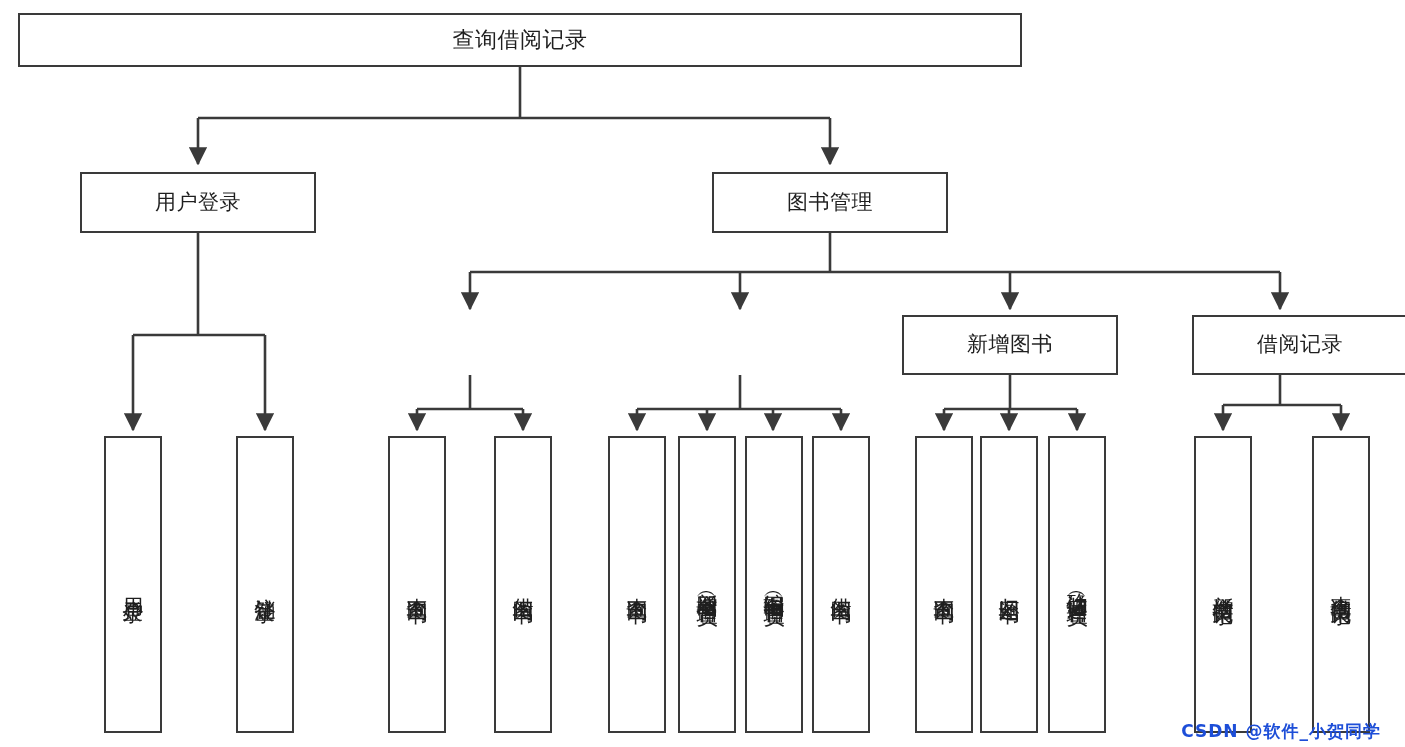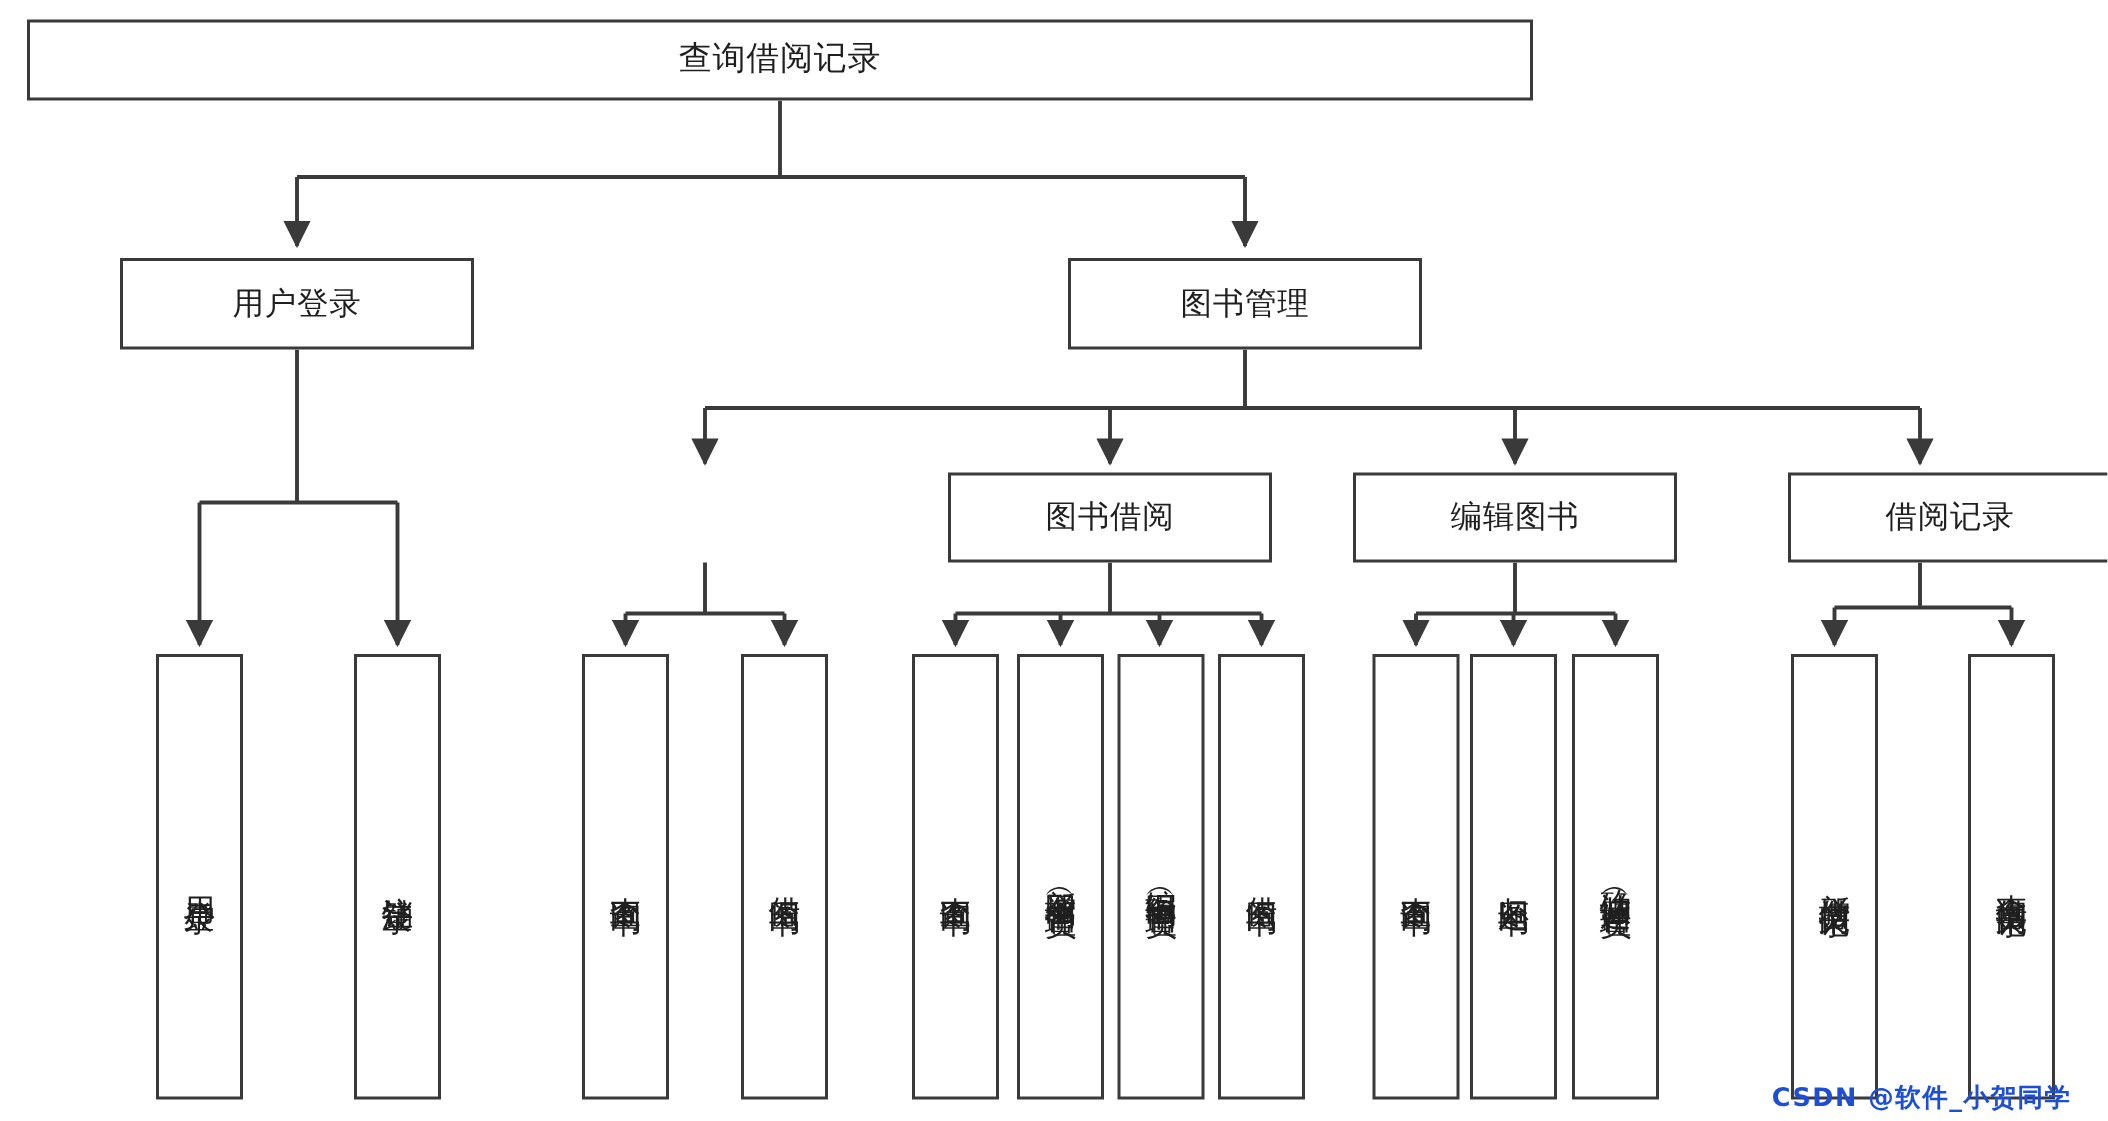--- a/index.html
+++ b/index.html
@@ -131,26 +131,23 @@
 
   <div class="node h" style="left:80px; top:172px; width:236px; height:61px;">
     <span>用户登录</span>
   </div>
 
   <div class="node h" style="left:712px; top:172px; width:236px; height:61px;text-align:right;">
     <span>图书管理</span>
   </div>
 
 
-  <div class="node h" style="left:632px; top:315px; width:216px; height:60px;">
-    <span>图书借阅</span>
-  </div>
 
   <div class="node h" style="left:902px; top:315px; width:216px; height:60px;">
-    <span>编辑图书</span>
+    <span>新增图书</span>
   </div>
 
   <div class="node h" style="left:1172px; top:315px; width:216px; height:60px;margin-left:20px;">
     <span>借阅记录</span>
   </div>
 
   <div class="node v" style="left:104px; top:436px; width:58px; height:297px;">
     <span class="vtext">用户登录</span>
   </div>
 

